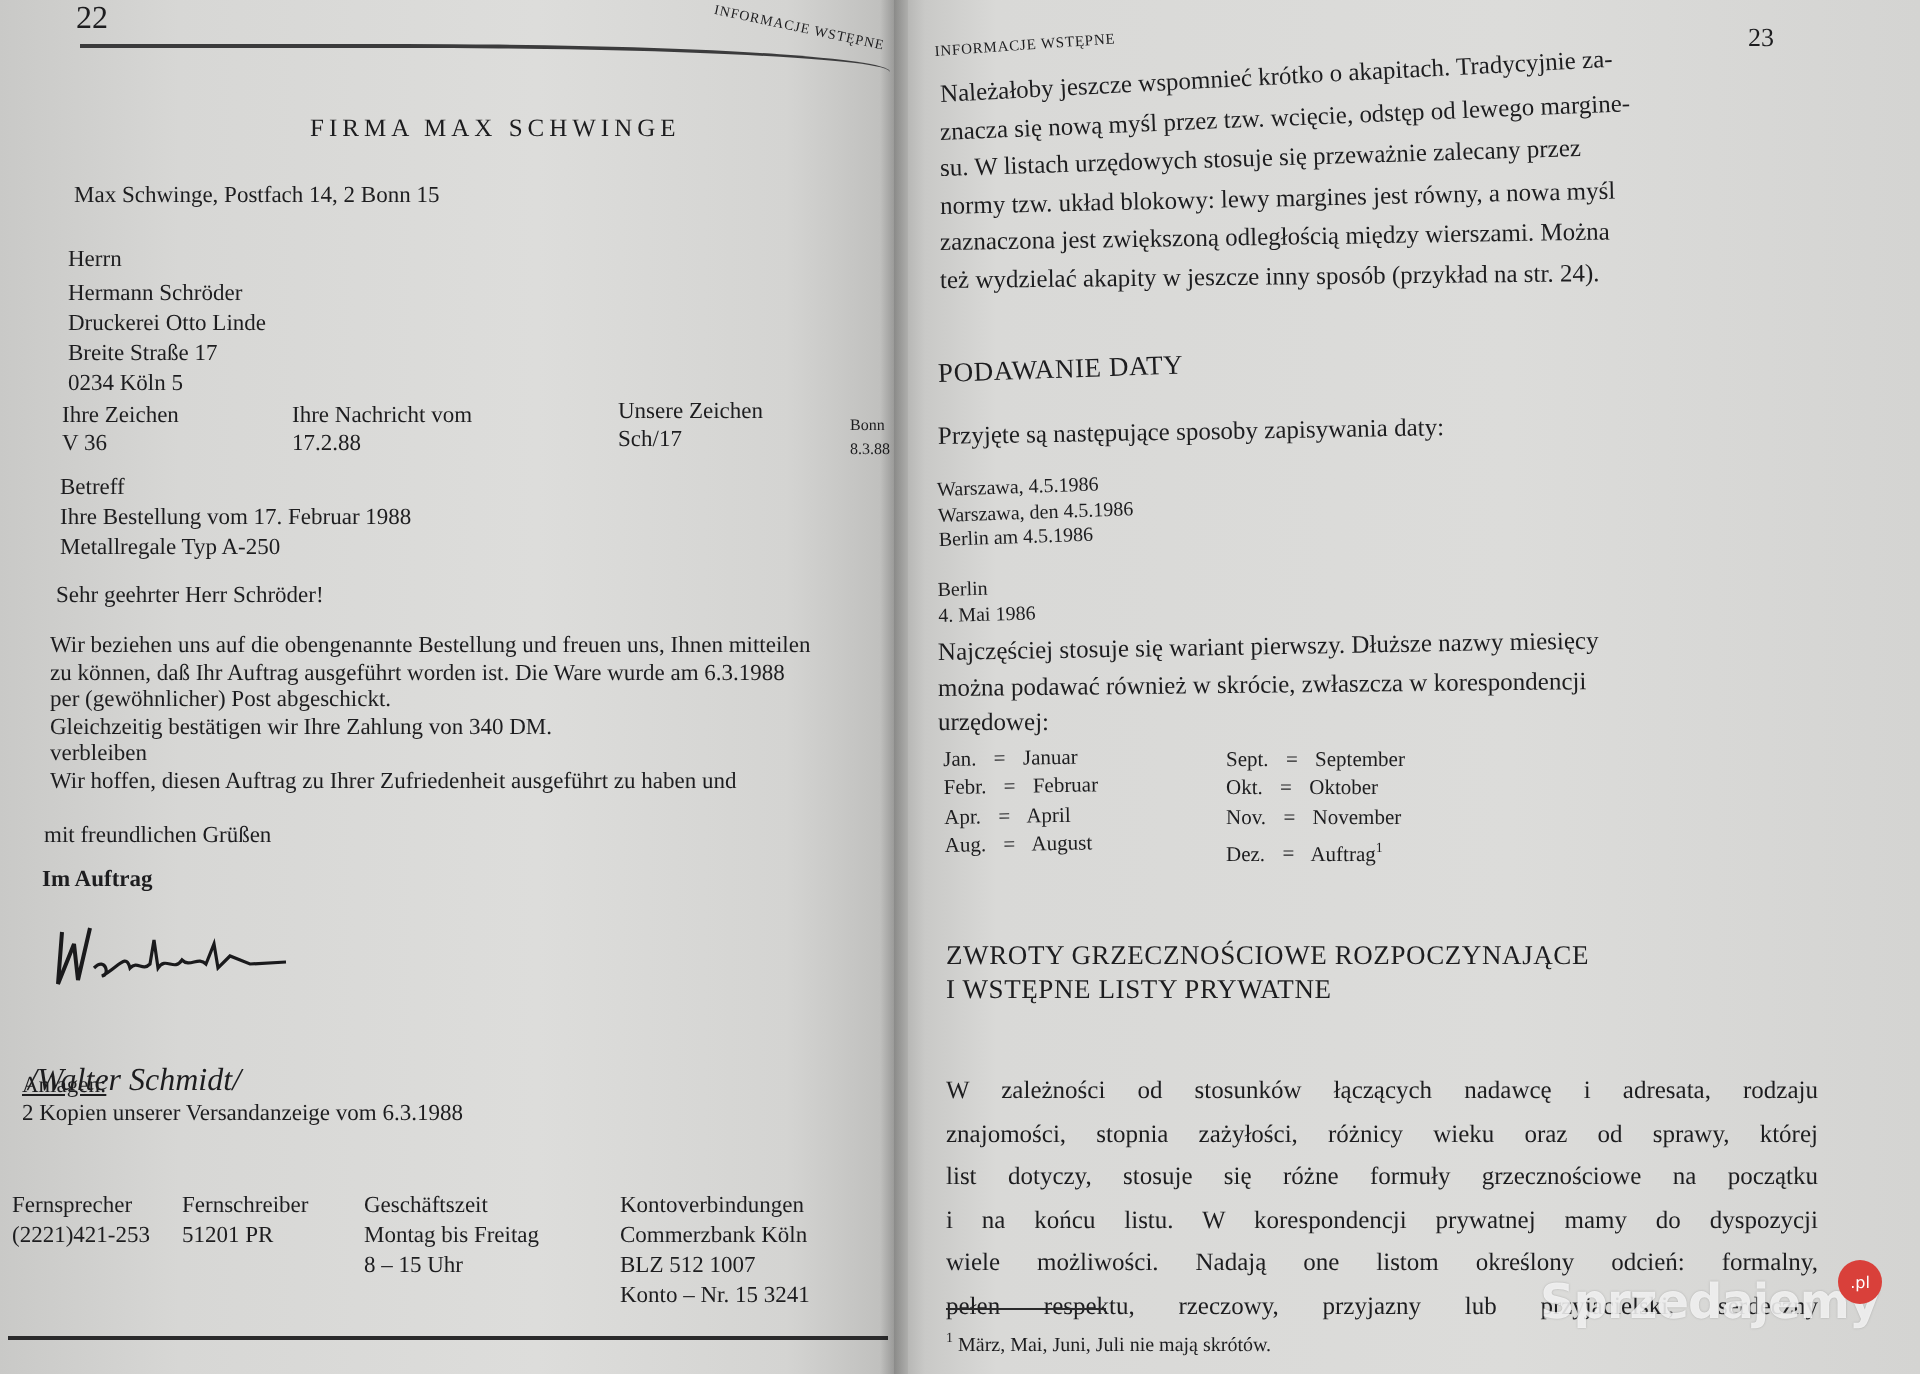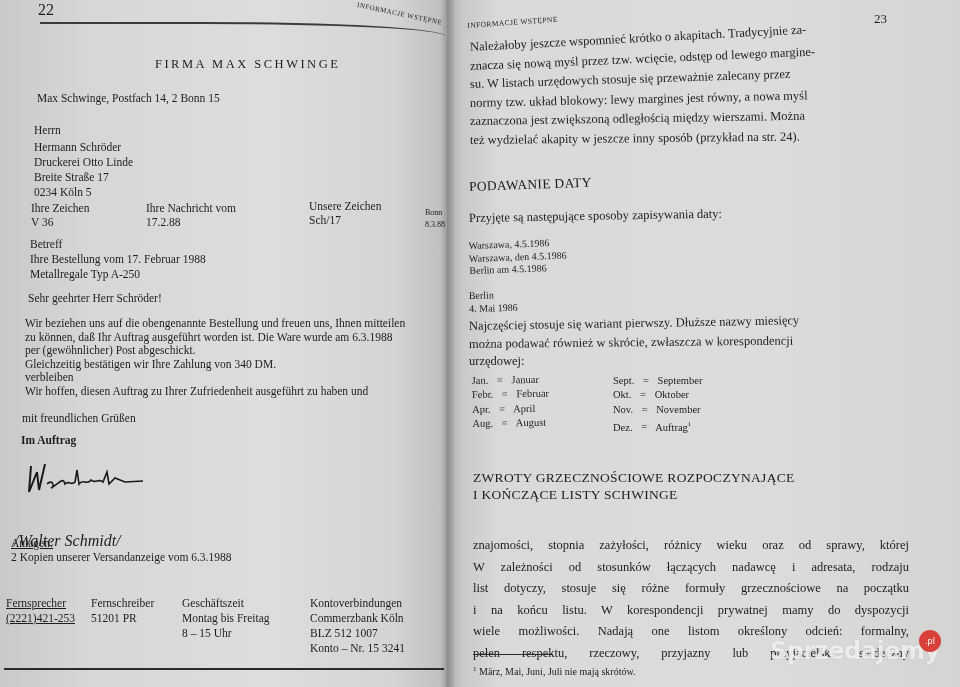--- a/index.html
+++ b/index.html
@@ -50,21 +50,21 @@
     .closing { position: absolute; left: 22px; top: 412px; font-size: 11.5px; }
     .in-auftrag { position: absolute; left: 21px; top: 434px; font-size: 11.5px; font-weight: bold; }
 
     .signature { position: absolute; left: 25px; top: 458px; width: 125px; height: 40px; }
     .signer { position: absolute; left: 14px; top: 532px; font-size: 16px; font-style: italic; }
 
     .anlagen { position: absolute; left: 11px; top: 536px; font-size: 11.5px; line-height: 14px; }
     .anlagen .hd { text-decoration: underline; }
 
     .footer-info { position: absolute; top: 596px; font-size: 11.5px; line-height: 15px; }
-    .fi-1 { left: 6px; text-decoration: underline; }
+    .fi-1 { left: 6px; }
     .fi-2 { left: 91px; }
     .fi-3 { left: 182px; }
     .fi-4 { left: 310px; }
     .footer-rule { position: absolute; left: 4px; top: 668px; width: 440px; border-top: 2px solid #2a2a2b; }
 
     
     .rp-running { position: absolute; left: 20px; top: 21px; font-size: 7.5px; letter-spacing: 0.4px; transform: rotate(-4deg); transform-origin: left top; }
     .rp-number { position: absolute; left: 427px; top: 11px; font-size: 13px; }
 
     .rp-intro { position: absolute; left: 23px; top: 38px; width: 430px; font-size: 12.5px; line-height: 18.5px; }
@@ -236,26 +236,26 @@
     </div>
     <div class="months months-b">
       <div><span>Sept.</span> <span class="eq">=</span> <span>September</span></div>
       <div><span>Okt.</span> <span class="eq">=</span> <span>Oktober</span></div>
       <div><span>Nov.</span> <span class="eq">=</span> <span>November</span></div>
       <div><span>Dez.</span> <span class="eq">=</span> <span>Auftrag</span><sup>1</sup></div>
     </div>
 
     <div class="section-h2">
       <div>ZWROTY GRZECZNOŚCIOWE ROZPOCZYNAJĄCE</div>
-      <div>I KOŃCZĄCE LISTY SCHWINGE</div>
+      <div>I WSTĘPNE LISTY PRYWATNE</div>
     </div>
 
     <div class="rp-para3">
+      <p>W zależności od stosunków łączących nadawcę i adresata, rodzaju</p>
       <p>znajomości, stopnia zażyłości, różnicy wieku oraz od sprawy, której</p>
-      <p>W zależności od stosunków łączących nadawcę i adresata, rodzaju</p>
       <p>list dotyczy, stosuje się różne formuły grzecznościowe na początku</p>
       <p>i na końcu listu. W korespondencji prywatnej mamy do dyspozycji</p>
       <p>wiele możliwości. Nadają one listom określony odcień: formalny,</p>
       <p>pełen respektu, rzeczowy, przyjazny lub przyjacielski, serdeczny</p>
     </div>
 
     <div class="footnote-rule"></div>
     <div class="footnote">
       <sup>1</sup>
       <span>März, Mai, Juni, Juli nie mają skrótów.</span>

